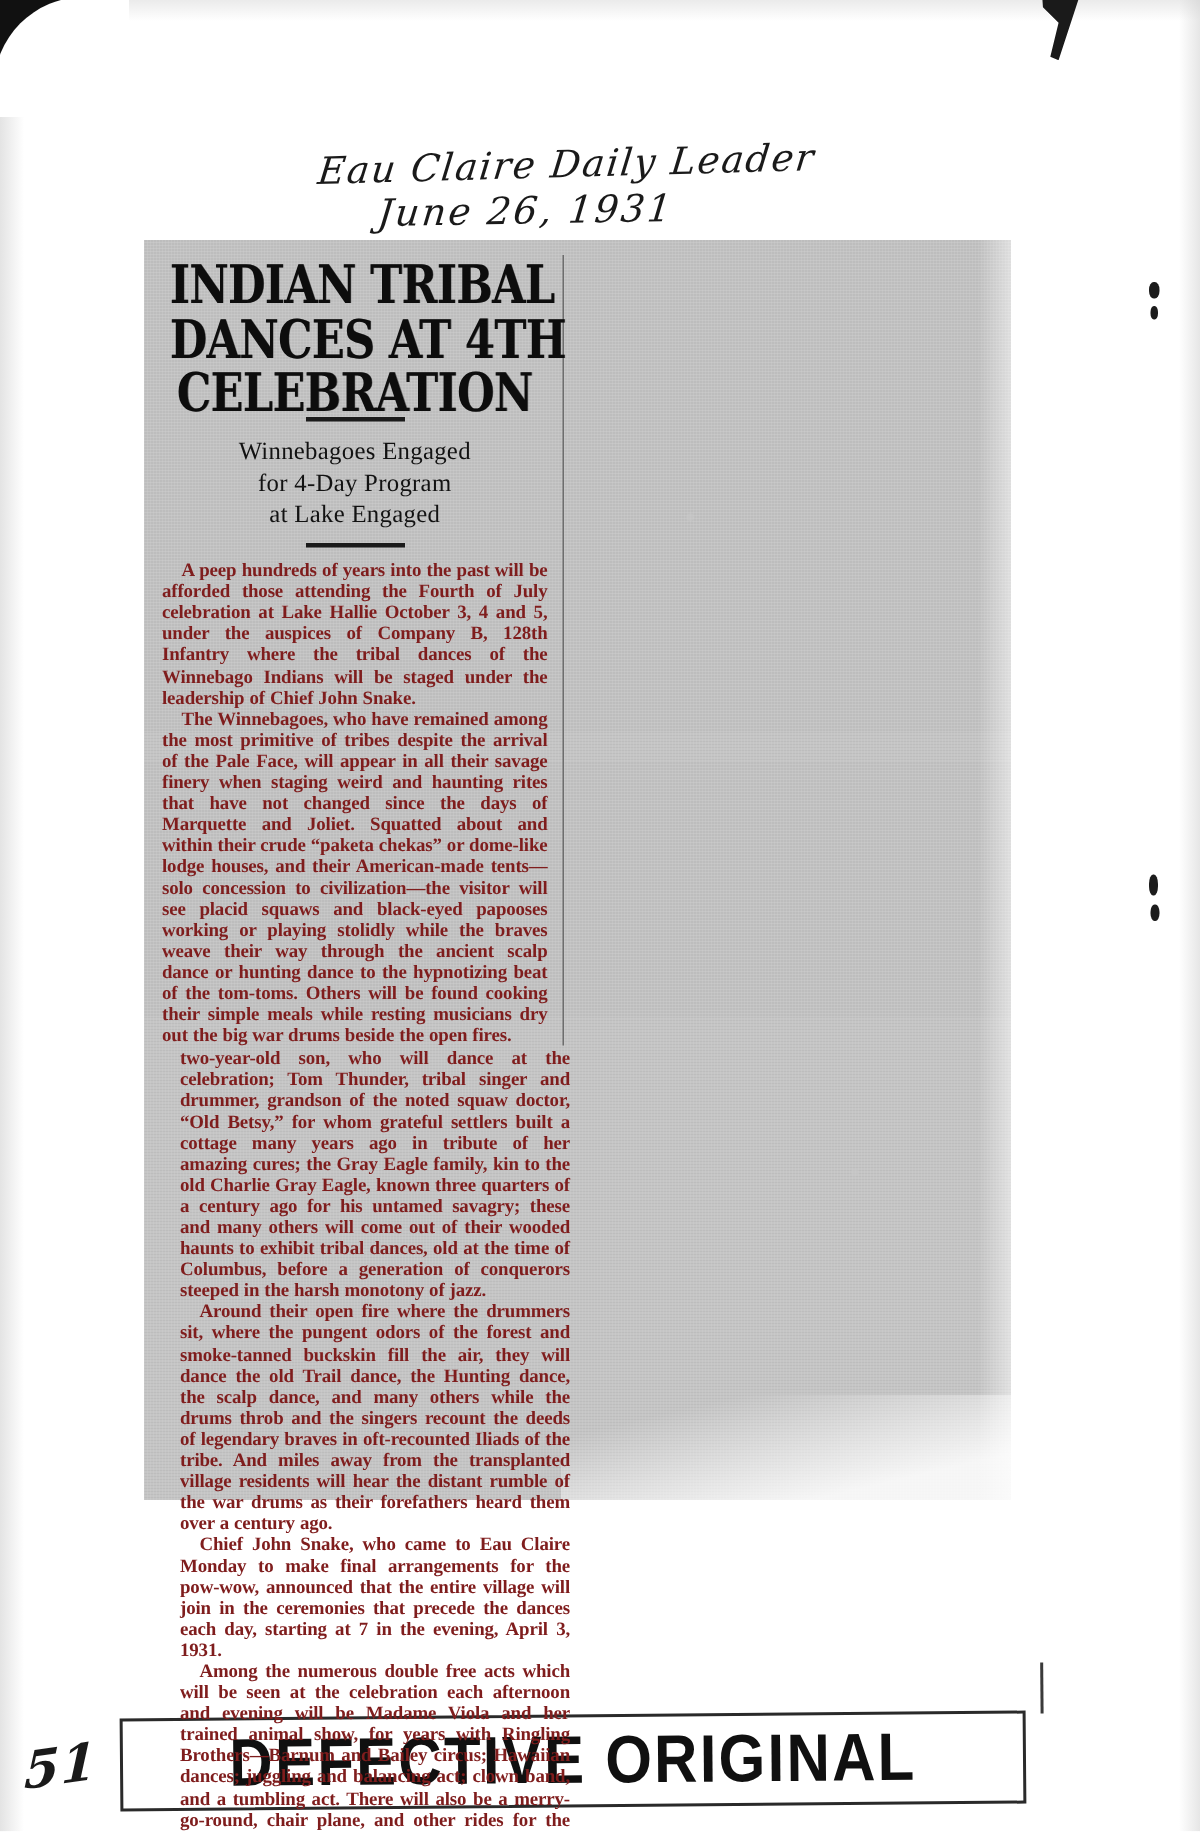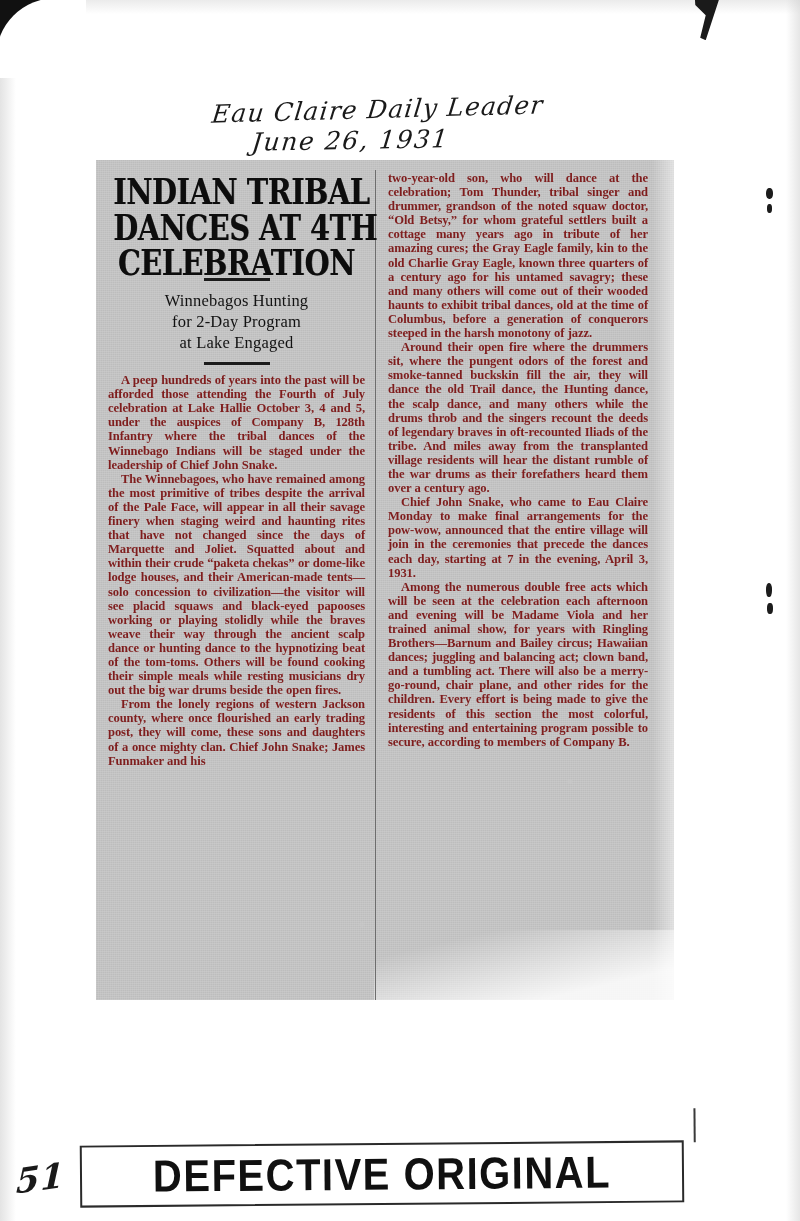--- a/index.html
+++ b/index.html
@@ -113,20 +113,21 @@
     pointer-events: none;
   }
 
   .cols {
     position: relative;
     display: flex;
     height: 100%;
     padding: 10px 10px 0 12px;
     box-sizing: border-box;
     z-index: 2;
+    flex-direction: column;
   }
   .col {
     box-sizing: border-box;
   }
   .col-left {
     width: 268px;
     padding-right: 10px;
     border-right: 1px solid #6d6d6d;
   }
   .col-right {
@@ -275,31 +276,30 @@
 
         <div class="headline">
           <span class="hl-line">INDIAN TRIBAL</span>
           <span class="hl-line">DANCES AT 4TH</span>
           <span class="hl-line">CELEBRATION</span>
         </div>
 
         <div class="rule-short"></div>
 
         <div class="subhead">
-          <span class="sh-line">Winnebagos  Hunting</span>
-          <span class="sh-line">for 2-Day Program</span>
+          <span class="sh-line">Winnebagoes  Engaged</span>
+          <span class="sh-line">for 4-Day Program</span>
           <span class="sh-line">at Lake Engaged</span>
         </div>
 
         <div class="rule-short below"></div>
 
         <div class="body-text">
           <p>A peep hundreds of years into the past will be afforded those attending the Fourth of July celebration at Lake Hallie October 3, 4 and 5, under the auspices of Company B, 128th Infantry where the tribal dances of the Winnebago Indians will be staged under the leadership of Chief John Snake.</p>
           <p>The Winnebagoes, who have remained among the most primitive of tribes despite the arrival of the Pale Face, will appear in all their savage finery when staging weird and haunting rites that have not changed since the days of Marquette and Joliet. Squatted about and within their crude “paketa chekas” or dome-like lodge houses, and their American-made tents—solo concession to civilization—the visitor will see placid squaws and black-eyed papooses working or playing stolidly while the braves weave their way through the ancient scalp dance or hunting dance to the hypnotizing beat of the tom-toms. Others will be found cooking their simple meals while resting musicians dry out the big war drums beside the open fires.</p>
-          <p>From the lonely regions of western Jackson county, where once flourished an early trading post, they will come, these sons and daughters of a once mighty clan. Chief John Snake; James Funmaker and his</p>
         </div>
       </div>
 
       <div class="col col-right">
         <div class="body-text">
           <p style="text-indent:0;">two-year-old son, who will dance at the celebration; Tom Thunder, tribal singer and drummer, grandson of the noted squaw doctor, “Old Betsy,” for whom grateful settlers built a cottage many years ago in tribute of her amazing cures; the Gray Eagle family, kin to the old Charlie Gray Eagle, known three quarters of a century ago for his untamed savagry; these and many others will come out of their wooded haunts to exhibit tribal dances, old at the time of Columbus, before a generation of conquerors steeped in the harsh monotony of jazz.</p>
           <p>Around their open fire where the drummers sit, where the pungent odors of the forest and smoke-tanned buckskin fill the air, they will dance the old Trail dance, the Hunting dance, the scalp dance, and many others while the drums throb and the singers recount the deeds of legendary braves in oft-recounted Iliads of the tribe. And miles away from the transplanted village residents will hear the distant rumble of the war drums as their forefathers heard them over a century ago.</p>
           <p>Chief John Snake, who came to Eau Claire Monday to make final arrangements for the pow-wow, announced that the entire village will join in the ceremonies that precede the dances each day, starting at 7 in the evening, April 3, 1931.</p>
           <p>Among the numerous double free acts which will be seen at the celebration each afternoon and evening will be Madame Viola and her trained animal show, for years with Ringling Brothers—Barnum and Bailey circus; Hawaiian dances; juggling and balancing act; clown band, and a tumbling act. There will also be a merry-go-round, chair plane, and other rides for the children. Every effort is being made to give the residents of this section the most colorful, interesting and entertaining program possible to secure, according to members of Company B.</p>
         </div>

